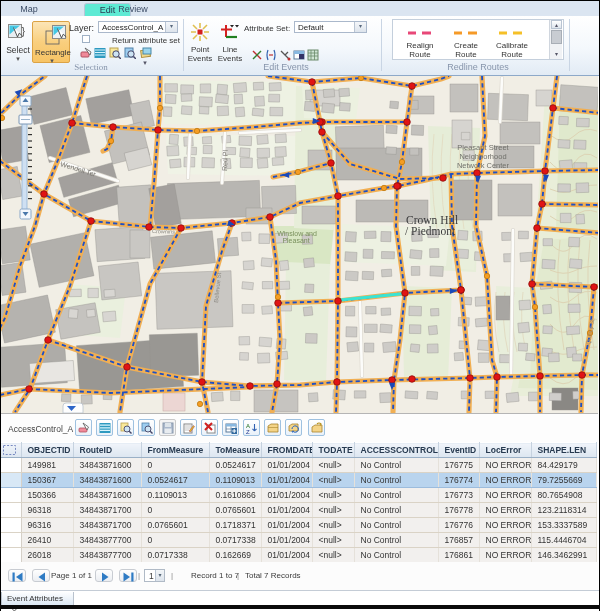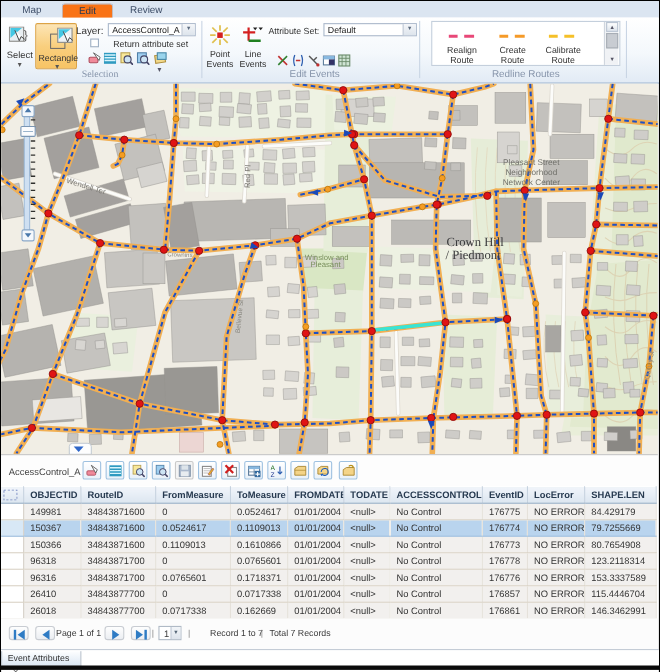--- a/index.html
+++ b/index.html
@@ -1,20 +1,20 @@
 <!DOCTYPE html>
 <html><head><meta charset="utf-8">
 <style>
 * { margin:0; padding:0; box-sizing:border-box; }
 html,body { width:600px; height:611px; overflow:hidden; font-family:"Liberation Sans", sans-serif; }
 #app { position:relative; width:600px; height:611px; border:1px solid #000; border-bottom:none; background:#fff; }
 
 #tabbar { position:absolute; left:0px; top:0px; width:598px; height:15px; background:#dbe5f1; }
 .ttab { position:absolute; top:0; height:15px; font-size:9px; color:#3c4c66; text-align:center; line-height:16px; }
-.ttab.active { background:#f97316; border:1px solid #b9c6d8; border-bottom:none; border-radius:3px 3px 0 0; color:#2a3a52; }
+.ttab.active { background:#5eead4; border:1px solid #b9c6d8; border-bottom:none; border-radius:3px 3px 0 0; color:#2a3a52;margin-left:28px; }
 
 #ribbon { position:absolute; left:0px; top:15px; width:598px; height:60px; background:linear-gradient(#ffffff, #f4f8fc 55%, #e2ebf5); border-bottom:1px solid #8da9c9; }
 .gsep { position:absolute; top:3px; height:52px; width:1px; background:#c9d5e4; }
 .glabel { position:absolute; top:46px; height:12px; font-size:9px; color:#8795ab; text-align:center; width:100px; }
 .rbtn-ic { position:absolute; }
 .rtext { position:absolute; font-size:9px; color:#333; text-align:center; }
 #rectbtn { position:absolute; left:31px; top:5px; width:38px; height:42px; background:linear-gradient(#fce5b6,#f9cf7e 50%,#f7c465); border:1px solid #dca345; border-radius:2px; }
 .combo { position:absolute; height:12px; background:#fff; border:1px solid #aab8cb; font-size:8px; color:#222; line-height:11px; padding-left:3px; }
 .combo .arr { position:absolute; right:0; top:0; width:12px; height:10px; background:linear-gradient(#f4f6f9,#dde4ec); border-left:1px solid #b9c4d2; text-align:center; line-height:9px; font-size:6px; color:#5a6a7e; }
 .minibtn { position:absolute; width:12px; height:12px; }
@@ -64,21 +64,21 @@
         <path d="M8.5 1.5 h10.5 l-5.5 4.5 l-5 4.5 Z" fill="#45c8e4"></path>
         <path d="M12.5 3.5 L16.5 13 L18.2 9.2 L21.2 11.8" fill="#fff" stroke="#444" stroke-width="0.9"></path>
       </svg>
       <div class="rtext" style="left:0;top:26px;width:38px;font-size:8px;text-align:right;">Rectangle</div>
       <div class="rtext" style="left:0;top:35px;width:38px;color:#555;font-size:7px;">▾</div>
     </div>
     <div class="glabel" style="left:40px;width:100px;font-family:Liberation Serif, serif;">Selection</div>
     <div class="rtext" style="left:60px;top:7px;width:33px;text-align:right;">Layer:</div>
     <div class="combo" style="left:97px;top:5px;width:80px;">AccessControl_A<span class="arr">▾</span></div>
     <div style="position:absolute;left:81px;top:19px;width:8px;height:8px;background:#fff;border:1px solid #9fb0c4;"></div>
-    <div class="rtext" style="left:93px;top:20px;width:86px;text-align:center;font-size:8px;">Return attribute set</div>
+    <div class="rtext" style="left:93px;top:20px;width:86px;text-align:right;font-size:8px;">Return attribute set</div>
 
     <svg class="minibtn" style="left:79px;top:31px;" viewBox="0 0 12 12">
         <rect x="1" y="5" width="8" height="5" rx="1" fill="#f08a9a" stroke="#b05060"></rect>
         <path d="M5 1 L10 8 L11 5 Z" fill="#fff" stroke="#555" stroke-width="0.8"></path>
       </svg>
     <svg class="minibtn" style="left:93px;top:31px;" viewBox="0 0 12 12">
         <rect x="0.5" y="1" width="11" height="10" fill="#2e9ac0"></rect>
         <path d="M1 3 H11 M1 5.5 H11 M1 8 H11" stroke="#d8f4fc" stroke-width="1.2"></path>
       </svg>
     <svg class="minibtn" style="left:108px;top:31px;" viewBox="0 0 12 12">
@@ -106,21 +106,21 @@
     </svg>
     <div class="rtext" style="left:182px;top:29px;width:34px;font-size:8px;">Point<br>Events</div>
     <svg class="rbtn-ic" style="left:218px;top:6px;" width="22" height="20" viewBox="0 0 22 20">
       <path d="M7 3 V15" stroke="#d42020" stroke-width="2"></path>
       <path d="M2 7.5 H13" stroke="#d42020" stroke-width="2"></path>
       <path d="M7 15 H18" stroke="#208020" stroke-width="2.2"></path>
       <path d="M11 3 l4 0 l-2 2.6 Z M16 3 l4 0 l-2 2.6 Z" fill="#222"></path>
     </svg>
     <div class="rtext" style="left:212px;top:29px;width:34px;font-size:8px;">Line<br>Events</div>
     <div class="rtext" style="left:243px;top:8px;width:52px;text-align:left;font-size:8px;white-space:nowrap;">Attribute Set:</div>
-    <div class="combo" style="left:293px;top:5px;width:85px;">Default<span class="arr">▾</span></div>
+    <div class="combo" style="left:293px;top:5px;width:73px;">Default<span class="arr">▾</span></div>
     <svg class="minibtn" style="left:250px;top:33px;" viewBox="0 0 12 12">
         <path d="M2 2 L10 10" stroke="#c03030" stroke-width="1.4"></path>
         <path d="M10 2 L2 10" stroke="#308030" stroke-width="1.4"></path>
       </svg>
     <svg class="minibtn" style="left:264px;top:33px;" viewBox="0 0 12 12">
         <path d="M3 1 Q1 6 3 11 M9 1 Q11 6 9 11" stroke="#3060b0" fill="none" stroke-width="1.2"></path>
         <path d="M4 6 H8" stroke="#c03030" stroke-width="1.2"></path>
       </svg>
     <svg class="minibtn" style="left:278px;top:33px;" viewBox="0 0 12 12">
         <path d="M2 2 L10 10 M9 3 L6 6" stroke="#555" stroke-width="1.3"></path>

